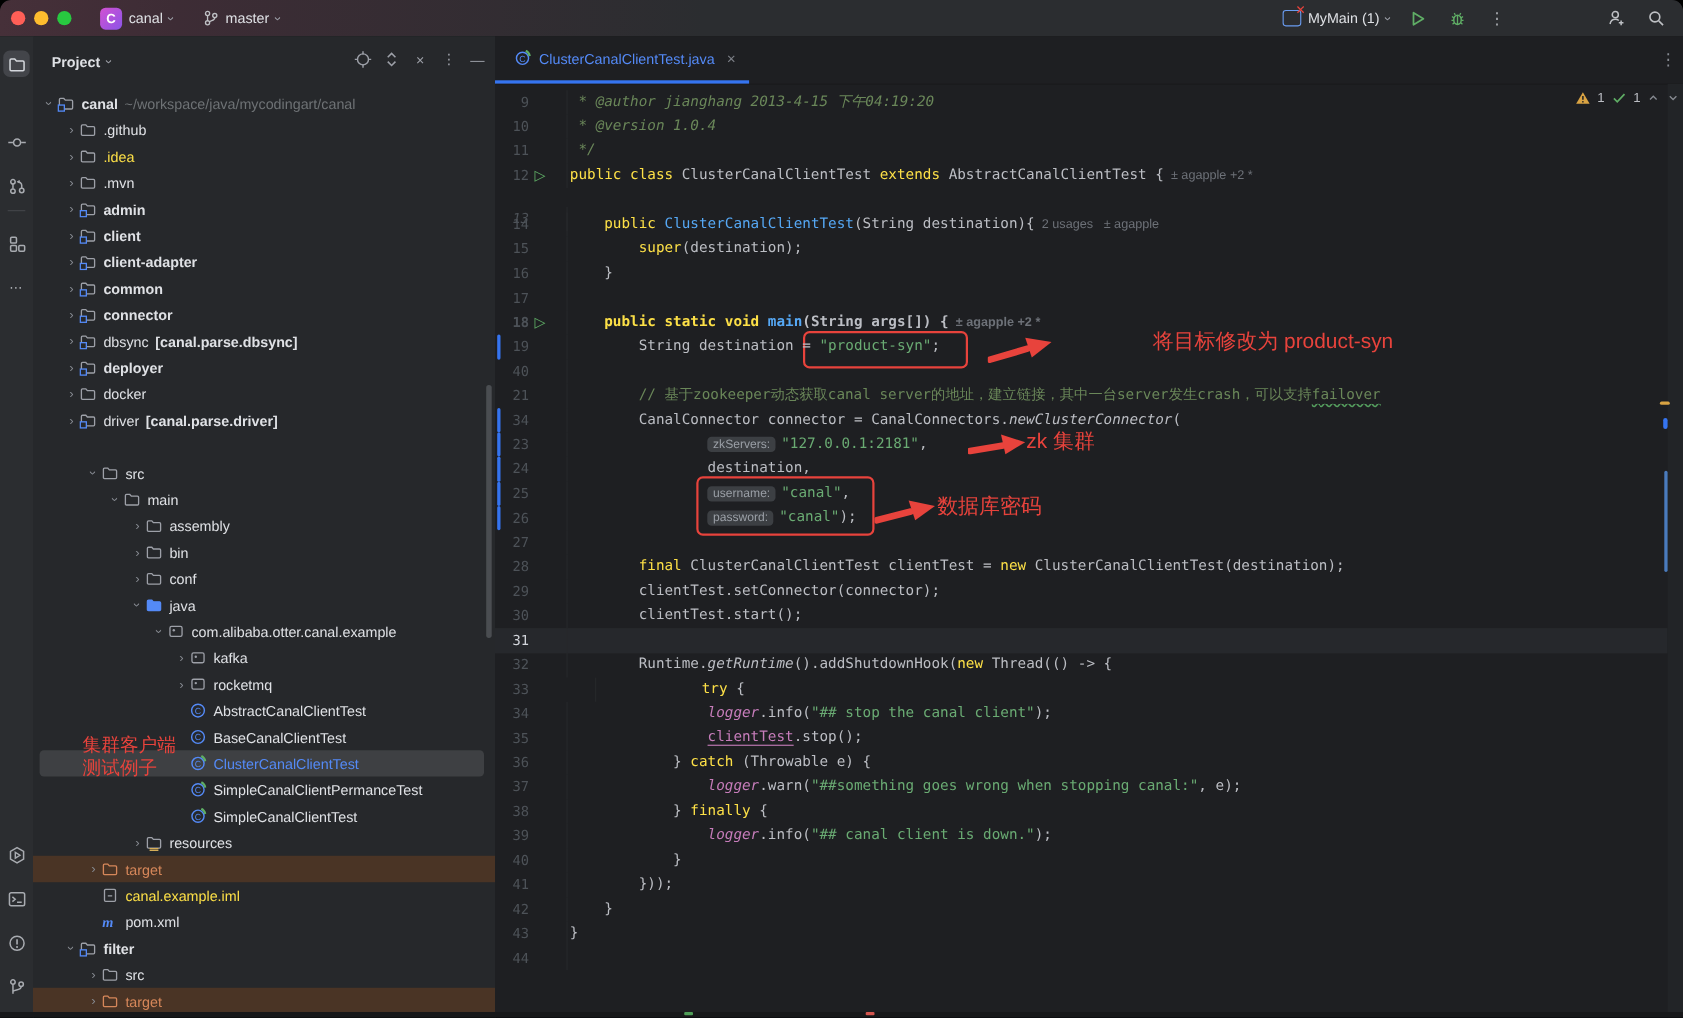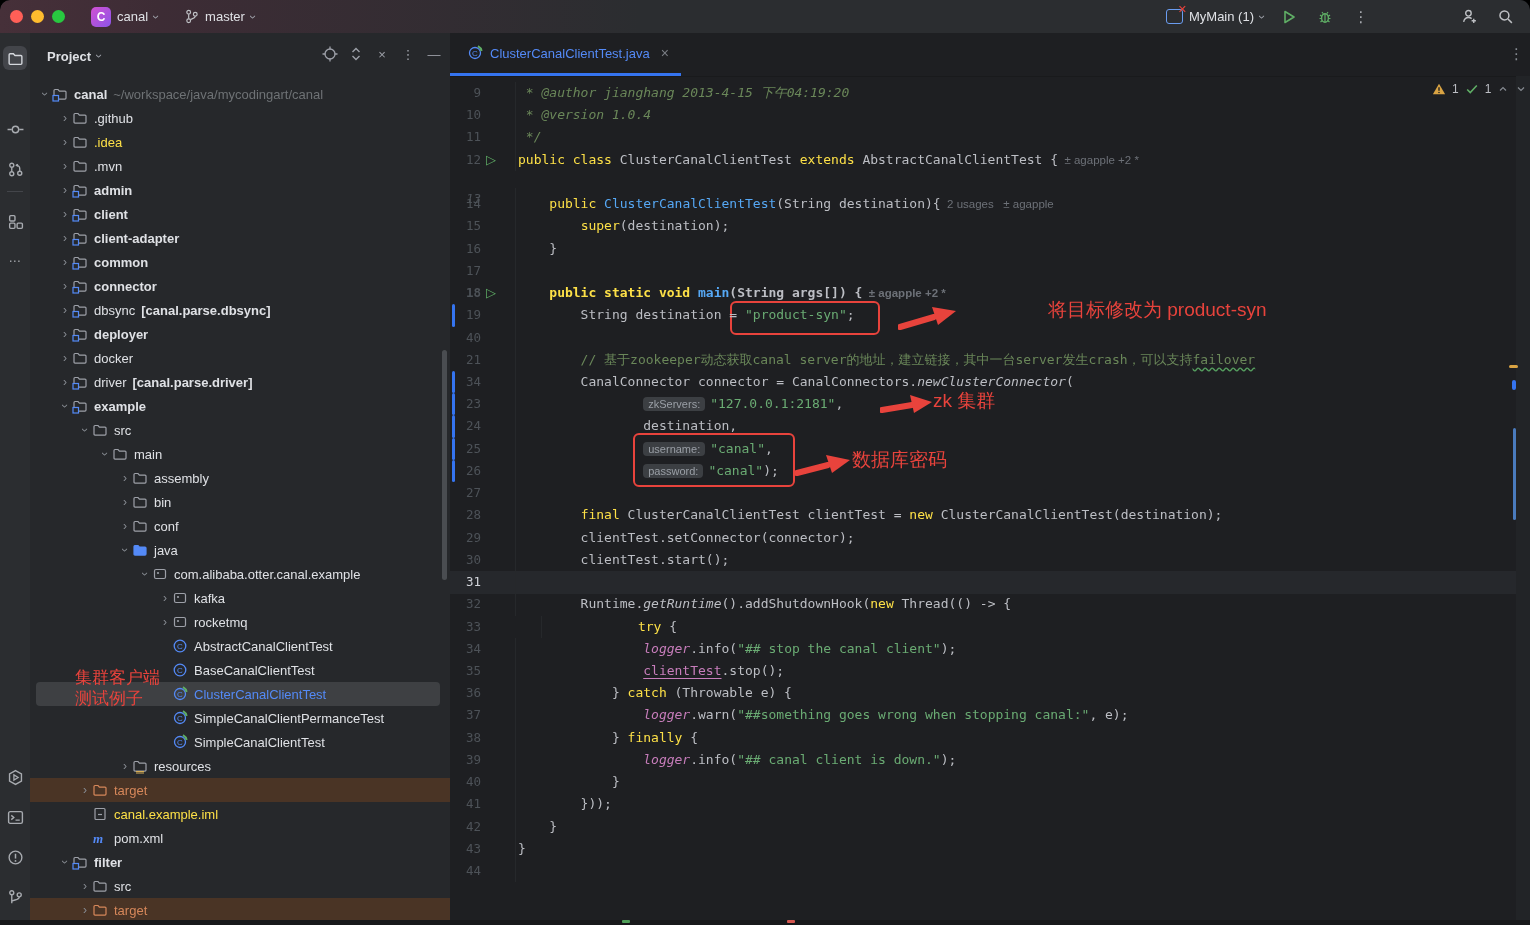--- a/index.html
+++ b/index.html
@@ -339,29 +339,20 @@
         <div class="tree-row" style="top: 337px;">
           <span class="ind" style="width: 22px;"></span>
           <span class="chev">›</span>
           <svg width="16" height="16" viewBox="0 0 16 16">
             <path d="M2 4.5c0-.6.4-1 1-1h3l1.4 1.6H13c.6 0 1 .4 1 1v6c0 .6-.4 1-1 1H3c-.6 0-1-.4-1-1z" fill="none" stroke="#9da0a8" stroke-width="1.2"></path>
             <rect x="1" y="9.5" width="5.5" height="5.5" fill="#26282b" stroke="#548af7" stroke-width="1.2"></rect>
           </svg>
           <span class="lbl">driver</span>
           <span class="tree-extra">[canal.parse.driver]</span>
         </div>
-        <div class="tree-row" style="top: 361px;">
-          <span class="ind" style="width: 22px;"></span>
-          <span class="chev open">›</span>
-          <svg width="16" height="16" viewBox="0 0 16 16">
-            <path d="M2 4.5c0-.6.4-1 1-1h3l1.4 1.6H13c.6 0 1 .4 1 1v6c0 .6-.4 1-1 1H3c-.6 0-1-.4-1-1z" fill="none" stroke="#9da0a8" stroke-width="1.2"></path>
-            <rect x="1" y="9.5" width="5.5" height="5.5" fill="#26282b" stroke="#548af7" stroke-width="1.2"></rect>
-          </svg>
-          <span class="lbl bold">example</span>
-        </div>
         <div class="tree-row" style="top: 385px;">
           <span class="ind" style="width: 42px;"></span>
           <span class="chev open">›</span>
           <svg width="16" height="16" viewBox="0 0 16 16">
             <path d="M2 4.5c0-.6.4-1 1-1h3l1.4 1.6H13c.6 0 1 .4 1 1v6c0 .6-.4 1-1 1H3c-.6 0-1-.4-1-1z" fill="none" stroke="#9da0a8" stroke-width="1.2"></path>
           </svg>
           <span class="lbl">src</span>
         </div>
         <div class="tree-row" style="top: 409px;">
           <span class="ind" style="width: 62px;"></span>

